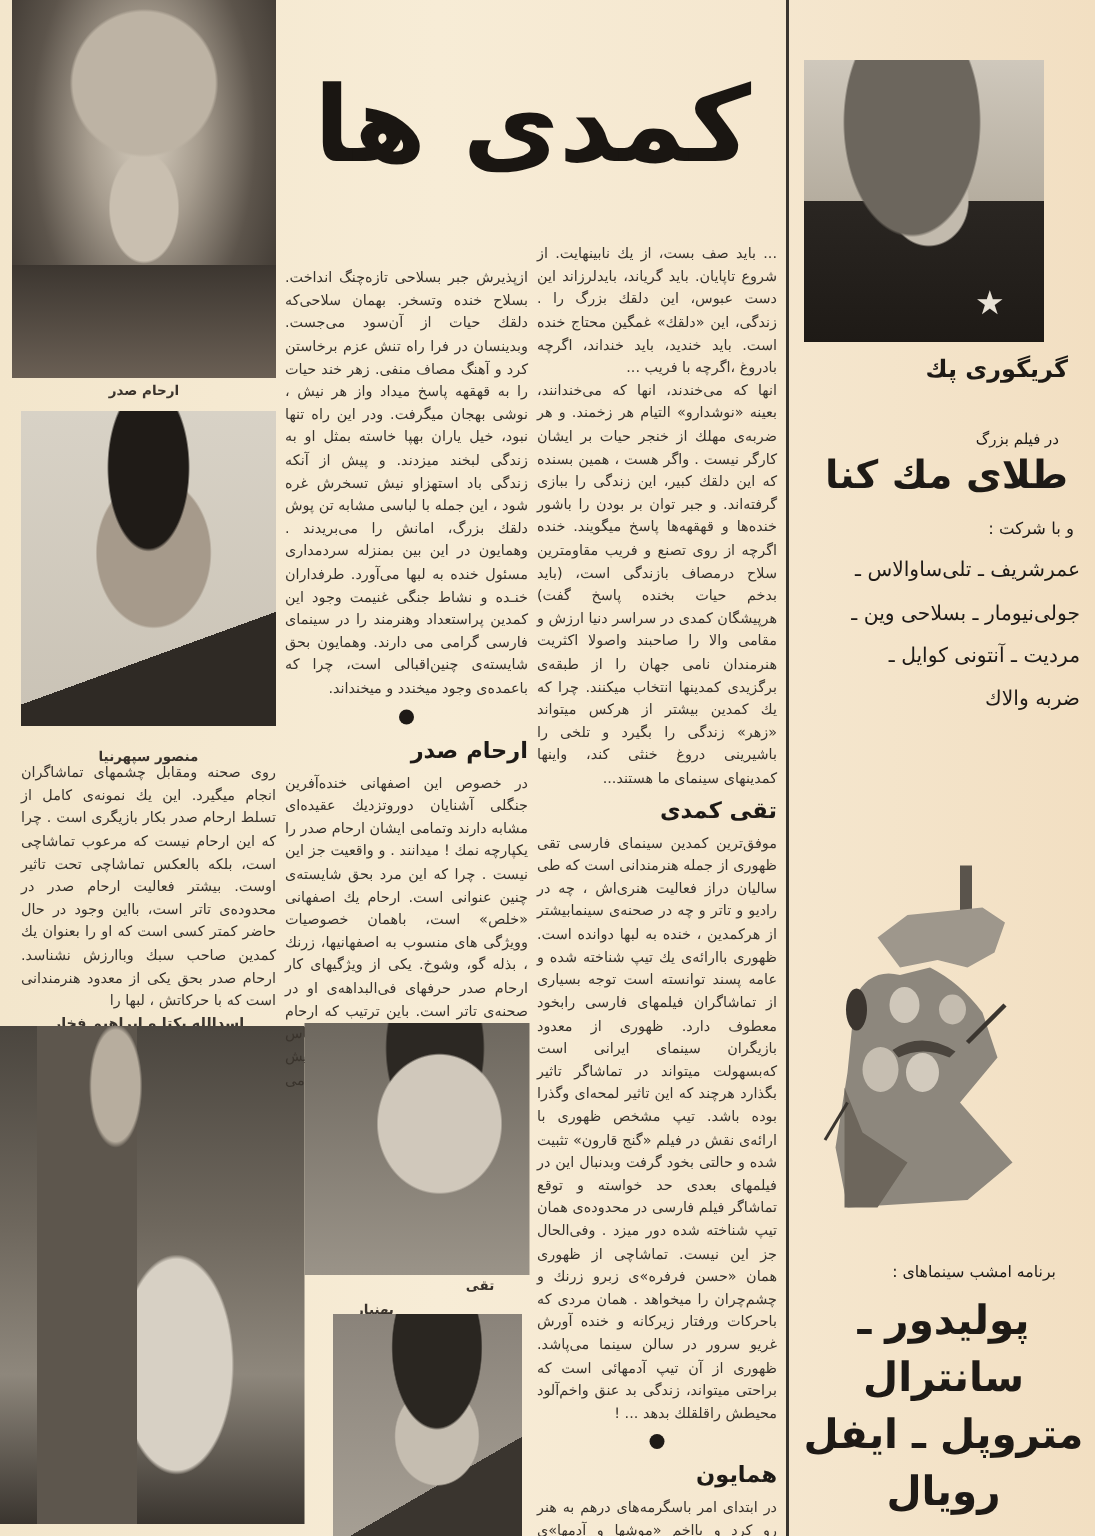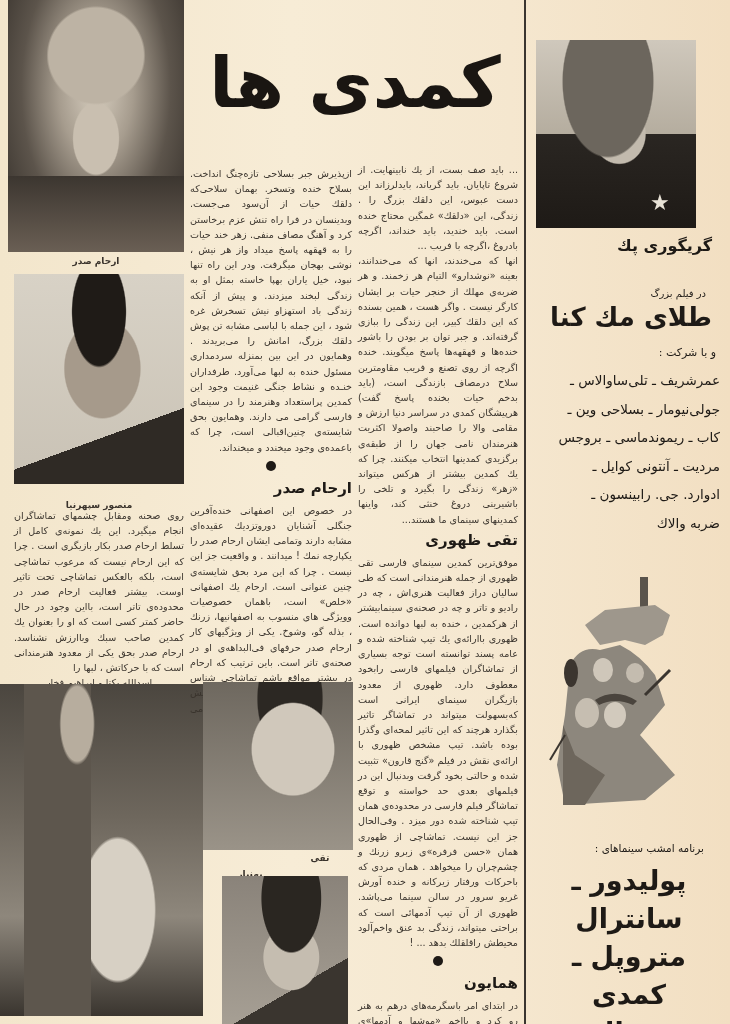--- a/index.html
+++ b/index.html
@@ -79,48 +79,48 @@
 </div>
 <div class="caption" style="left:8px; top:256px; width:176px;">ارحام صدر</div>
 
 <div class="photo" style="left:14px; top:274px; width:170px; height:210px; background: linear-gradient(180deg, #d8d2c6 0%, #c9c2b5 100%);">
   <div class="ph-inner" style="background: radial-gradient(ellipse at 50% 18%, #1f1b17 0 22%, transparent 23%), radial-gradient(ellipse at 52% 45%, #a69a8b 0 30%, transparent 31%), linear-gradient(160deg, transparent 72%, #2f2a25 72%);"></div>
 </div>
 <div class="caption" style="left:14px; top:500px; width:170px;">منصور سپهرنیا</div>
 
 <div class="col" style="left:14px; top:508px; width:170px;">
   <p>روی صحنه ومقابل چشمهای تماشاگران انجام میگیرد. این یك نمونه‌ی کامل از تسلط ارحام صدر بکار بازیگری است . چرا که این ارحام نیست که مرعوب تماشاچی است، بلکه بالعکس تماشاچی تحت تاثیر اوست. بیشتر فعالیت ارحام صدر در محدوده‌ی تاتر است، بااین وجود در حال حاضر کمتر کسی است که او را بعنوان یك کمدین صاحب سبك وباارزش نشناسد. ارحام صدر بحق یکی از معدود هنرمندانی است که با حرکاتش ، لبها را</p>
-  <p style="text-align:center; font-weight:normal;">اسدالله یکتا و ابراهیم فخار</p>
+  <p style="text-align:center; font-weight:bold;">اسدالله یکتا و ابراهیم فخار</p>
 </div>
 
 <div class="photo" style="left:0px; top:684px; width:203px; height:332px; background: linear-gradient(180deg, #4b463f 0%, #6e675d 40%, #8e877c 70%, #3a352f 100%);">
   <div class="ph-inner" style="background: radial-gradient(ellipse at 38% 12%, #b7ad9e 0 9%, transparent 10%), linear-gradient(90deg, transparent 12%, #5d564d 12% 45%, transparent 45%), radial-gradient(ellipse at 58% 68%, #d7d0c4 0 22%, transparent 23%);"></div>
 </div>
 
-<div class="col" style="left:190px; top:166px; width:162px;">
+<div class="col" style="left:190px; top:178px; width:162px;">
   <p>ازپذیرش جبر بسلاحی تازه‌چنگ انداخت. بسلاح خنده وتسخر. بهمان سلاحی‌که دلقك حیات از آن‌سود می‌جست. وبدینسان در فرا راه تنش عزم برخاستن کرد و آهنگ مصاف منفی. زهر خند حیات را به قهقهه پاسخ میداد واز هر نیش ، نوشی بهجان میگرفت. ودر این راه تنها نبود، خیل یاران بهپا خاسته بمثل او به زندگی لبخند میزدند. و پیش از آنکه زندگی باد استهزاو نیش تسخرش غره شود ، این جمله با لباسی مشابه تن پوش دلقك بزرگ، امانش را می‌بریدند . وهمایون در این بین بمنزله سردمداری مسئول خنده به لبها می‌آورد. طرفداران خنـده و نشاط جنگی غنیمت وجود این کمدین پراستعداد وهنرمند را در سینمای فارسی گرامی می دارند. وهمایون بحق شایسته‌ی چنین‌اقبالی است، چرا که باعمده‌ی وجود میخندد و میخنداند.</p>
   <div class="dot"></div>
   <h3>ارحام صدر</h3>
   <p>در خصوص این اصفهانی خنده‌آفرین جنگلی آشنایان دوروتزدیك عقیده‌ای مشابه دارند وتمامی ایشان ارحام صدر را یکپارچه نمك ! میدانند . و واقعیت جز این نیست . چرا که این مرد بحق شایسته‌ی چنین عنوانی است. ارحام یك اصفهانی «خلص» است، باهمان خصوصیات وویژگی های منسوب به اصفهانیها، زرنك ، بذله گو، وشوخ. یکی از ویژگیهای کار ارحام صدر حرفهای فی‌البداهه‌ی او در صحنه‌ی تاتر است. باین ترتیب که ارحام در بیشتر مواقع باشم تماشاچی شناس خود تغییراتی کلی درمتن اصلی نمایش میدهد واهمیت کار در اینست که تمامی این تغییر وتحول</p>
 </div>
 
 <div class="photo" style="left:203px; top:682px; width:150px; height:168px; background: linear-gradient(180deg, #6e685f 0%, #9a9388 100%);">
   <div class="ph-inner" style="background: radial-gradient(ellipse at 60% 40%, #d0c8bb 0 32%, transparent 33%), radial-gradient(ellipse at 58% 10%, #2c2823 0 26%, transparent 27%);"></div>
 </div>
 <div class="caption" style="left:290px; top:853px; width:60px;">تقی</div>
 <div class="caption" style="left:210px; top:869px; width:80px;">بهنیار</div>
 
 <div class="photo" style="left:222px; top:876px; width:126px; height:148px; background: linear-gradient(180deg, #8a837a 0%, #a69f94 100%);">
   <div class="ph-inner" style="background: radial-gradient(ellipse at 55% 15%, #2a2621 0 30%, transparent 31%), radial-gradient(ellipse at 55% 55%, #c5bdb0 0 28%, transparent 29%), linear-gradient(150deg, transparent 70%, #3a352f 70%);"></div>
 </div>
 
 <div class="col" style="left:358px; top:162px; width:160px;">
   <p>... باید صف بست، از یك نابینهایت. از شروع تاپایان. باید گریاند، بایدلرزاند این دست عبوس، این دلقك بزرگ را . زندگی، این «دلقك» غمگین محتاج خنده است. باید خندید، باید خنداند، اگرچه بادروغ ،اگرچه با فریب ...</p>
   <p>انها که می‌خندند، انها که می‌خندانند، بعینه «نوشدارو» التیام هر زخمند. و هر ضربه‌ی مهلك از خنجر حیات بر ایشان کارگر نیست . واگر هست ، همین بسنده که این دلقك کبیر، این زندگی را ببازی گرفته‌اند. و جبر توان بر بودن را باشور خنده‌ها و قهقهه‌ها پاسخ میگویند. خنده اگرچه از روی تصنع و فریب مقاومترین سلاح درمصاف بازندگی است، (باید بدخم حیات بخنده پاسخ گفت) هرپیشگان کمدی در سراسر دنیا ارزش و مقامی والا را صاحبند واصولا اکثریت هنرمندان نامی جهان را از طبقه‌ی برگزیدی کمدینها انتخاب میکنند. چرا که یك کمدین بیشتر از هرکس میتواند «زهر» زندگی را بگیرد و تلخی را باشیرینی دروغ خنثی کند، واینها کمدینهای سینمای ما هستند...</p>
-  <h3>تقی ظهوری</h3>
+  <h3>تقی کمدی</h3>
   <p>موفق‌ترین کمدین سینمای فارسی تقی ظهوری از جمله هنرمندانی است که طی سالیان دراز فعالیت هنری‌اش ، چه در رادیو و تاتر و چه در صحنه‌ی سینمابیشتر از هرکمدین ، خنده به لبها دوانده است. ظهوری باارائه‌ی یك تیپ شناخته شده و عامه پسند توانسته است توجه بسیاری از تماشاگران فیلمهای فارسی رابخود معطوف دارد. ظهوری از معدود بازیگران سینمای ایرانی است که‌بسهولت میتواند در تماشاگر تاثیر بگذارد هرچند که این تاثیر لمحه‌ای وگذرا بوده باشد. تیپ مشخص ظهوری با ارائه‌ی نقش در فیلم «گنج قارون» تثبیت شده و حالتی بخود گرفت وبدنبال این در فیلمهای بعدی حد خواسته و توقع تماشاگر فیلم فارسی در محدوده‌ی همان تیپ شناخته شده دور میزد . وفی‌الحال جز این نیست. تماشاچی از ظهوری همان «حسن فرفره»ی زبرو زرنك و چشم‌چران را میخواهد . همان مردی که باحرکات ورفتار زیرکانه و خنده آورش غریو سرور در سالن سینما می‌پاشد. ظهوری از آن تیپ آدمهائی است که براحتی میتواند، زندگی بد عنق واخم‌آلود محیطش راقلقلك بدهد ... !</p>
   <div class="dot"></div>
   <h3>همایون</h3>
   <p>در ابتدای امر باسگرمه‌های درهم به هنر رو کرد و بااخم «موشها و آدمها»ی اشتاینبك بمصاف موجودیت برخاست . بجنگی بازندگی خودش ودر این راه از سروده‌های تلخ مدد می‌جست. تا آنکه پیش</p>
 </div>
 
 <div class="divider" style="left:524px; top:0px; width:1.5px; height:1024px;"></div>
 
 <div class="photo" style="left:536px; top:40px; width:160px; height:188px; background: linear-gradient(180deg, #cfc8bc 0%, #b5ad9f 50%, #2a2622 50%, #1e1a16 100%);">
   <div class="ph-inner" style="background: radial-gradient(ellipse at 45% 22%, #6c665d 0 36%, transparent 37%), radial-gradient(ellipse at 52% 50%, #c2baad 0 22%, transparent 23%);"></div>
@@ -128,23 +128,21 @@
 </div>
 
 <div class="rc rc-title" style="left:536px; top:236px; width:176px;">گریگوری پك</div>
 <div class="rc rc-small" style="left:536px; top:288px; width:170px;">در فیلم بزرگ</div>
 <div class="rc rc-title" style="left:536px; top:302px; width:176px; font-size:26px;">طلای مك كنا</div>
 <div class="rc rc-small" style="left:536px; top:346px; width:180px; font-size:11px;">و با شرکت :</div>
 
 <div class="rc rc-cast" style="left:534px; top:366px; width:186px;">
   <div>عمرشریف ـ تلی‌ساوالاس ـ</div>
   <div>جولی‌نیومار ـ بسلاحی وین ـ</div>
-  <div>کاب ـ ریموندماسی ـ بروجس</div>
   <div>مردیت ـ آنتونی کوایل ـ</div>
-  <div>ادوارد. جی. رابینسون ـ</div>
   <div>ضربه والاك</div>
 </div>
 
 <div class="abs" style="left:545px; top:575px; width:150px; height:235px;">
   <svg width="150" height="235" viewBox="0 0 150 235">
     <rect x="95" y="2" width="8" height="60" fill="#5a544c"></rect>
     <path d="M40 50 L60 35 L110 30 L125 40 L118 60 L100 70 L80 65 L55 70 Z" fill="#9e978c"></path>
     <path d="M25 90 Q35 70 55 75 L75 70 Q95 80 110 100 L120 130 L95 160 L130 200 L100 225 L20 230 L12 190 L20 140 Z" fill="#8d877d"></path>
     <ellipse cx="42" cy="138" rx="12" ry="15" fill="#c6beb1"></ellipse>
     <ellipse cx="70" cy="140" rx="11" ry="13" fill="#d2cabd"></ellipse>
@@ -154,15 +152,15 @@
     <ellipse cx="26" cy="98" rx="7" ry="14" fill="#3b352f"></ellipse>
     <path d="M18 150 L30 180 L60 200 L40 230 L18 230 Z" fill="#6d665c"></path>
     <line x1="100" y1="120" x2="125" y2="95" stroke="#3a352f" stroke-width="3"></line>
     <line x1="20" y1="160" x2="5" y2="185" stroke="#3a352f" stroke-width="2"></line>
   </svg>
 </div>
 
 <div class="rc rc-small" style="left:536px; top:842px; width:168px; font-size:10.5px;">برنامه امشب سینماهای :</div>
 <div class="rc rc-cinemas" style="left:534px; top:862px; width:190px;">
   <div>پولیدور ـ سانترال</div>
-  <div>متروپل ـ کمدی</div>
+  <div>متروپل ـ ایفل</div>
   <div>رویال</div>
 </div>
 
 </body></html>

